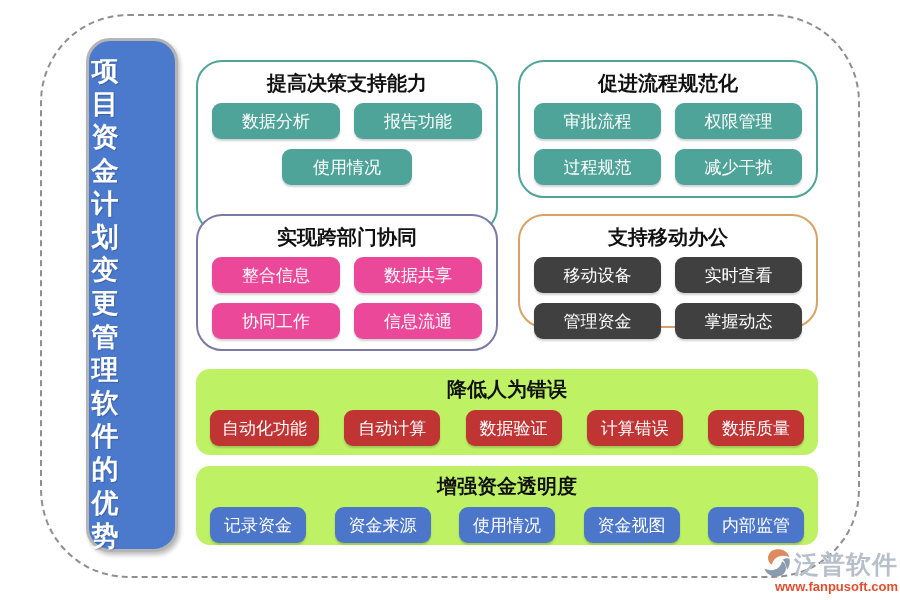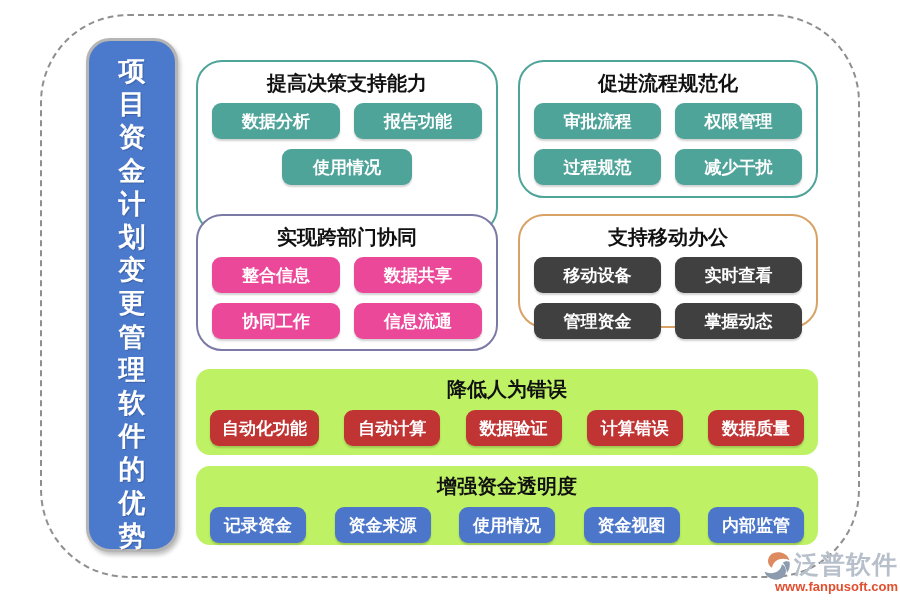--- a/index.html
+++ b/index.html
@@ -9,21 +9,21 @@
   .dashed-frame{
     position:absolute;left:40px;top:14px;width:820px;height:564px;
     border:2px dashed #8f8f8f;border-radius:88px;
   }
 
   
   .sidebar{
     position:absolute;left:86px;top:38px;width:92px;height:514px;
     background:#4b79cc;border:3px solid #b5b5b5;border-radius:24px;
     box-shadow:2px 3px 4px rgba(0,0,0,.25);
-    display:flex;justify-content:center;
+    display:flex;justify-content:flex-start;
   }
   .sidebar-text{
     width:32px;margin-top:14px;
     color:#ffffff;font-weight:bold;font-size:27px;line-height:33.2px;
     word-break:break-all;text-align:center;
     text-shadow:1px 1px 1px rgba(0,0,0,.2);
   }
 
   
   .group{
@@ -34,21 +34,21 @@
   .g2{left:518px;top:60px;width:300px;height:138px;border-color:#4fa49a;}
   .g3{left:196px;top:214px;width:302px;height:137px;border-color:#7b7aa7;}
   .g4{left:518px;top:214px;width:300px;height:114px;border-color:#d8a266;}
   .group h2{
     margin:2px 0 6px 0;text-align:center;font-size:20px;font-weight:bold;color:#111111;
   }
   .btn-row{display:flex;justify-content:center;gap:14px;margin-bottom:10px;}
   .btn{
     display:flex;align-items:center;justify-content:center;
     width:130px;height:36px;border-radius:9px;
-    color:#ffffff;font-weight:bold;font-size:17px;
+    color:#ffffff;font-weight:normal;font-size:17px;
     box-shadow:0 2px 2px rgba(0,0,0,.18);
     cursor:default;white-space:nowrap;
   }
   .teal{background:#4fa49a;}
   .purple{background:#ec4899;}
   .tan{background:#404040;}
   .red{background:#c03434;}
   .blue{background:#4b76ca;}
 
   
@@ -57,21 +57,21 @@
     padding:7px 14px 0 14px;
   }
   .band5{top:369px;height:86px;}
   .band6{top:466px;height:79px;}
   .band h2{margin:0 0 7px 0;text-align:center;font-size:20px;font-weight:bold;color:#111111;}
   .band .band-row{display:flex;justify-content:space-between;gap:16px;}
   .band .btn{width:auto;padding:0 12px;min-width:96px;}
 
   
   .logo{position:absolute;left:746px;top:548px;width:152px;z-index:5;}
-  .logo-row{display:flex;align-items:flex-end;justify-content:flex-end;gap:2px;}
+  .logo-row{display:flex;align-items:flex-start;justify-content:flex-end;gap:2px;}
   .logo-icon{width:30px;height:30px;flex:0 0 auto;}
   .logo-name{color:#b7bfca;font-size:25px;font-weight:bold;letter-spacing:1px;white-space:nowrap;}
   .logo-url{color:#e14f2f;font-size:13px;font-weight:bold;text-align:right;margin-top:-2px;white-space:nowrap;}
 </style>
 </head>
 <body>
 
 <div class="canvas">
 
   <div class="dashed-frame"></div>

